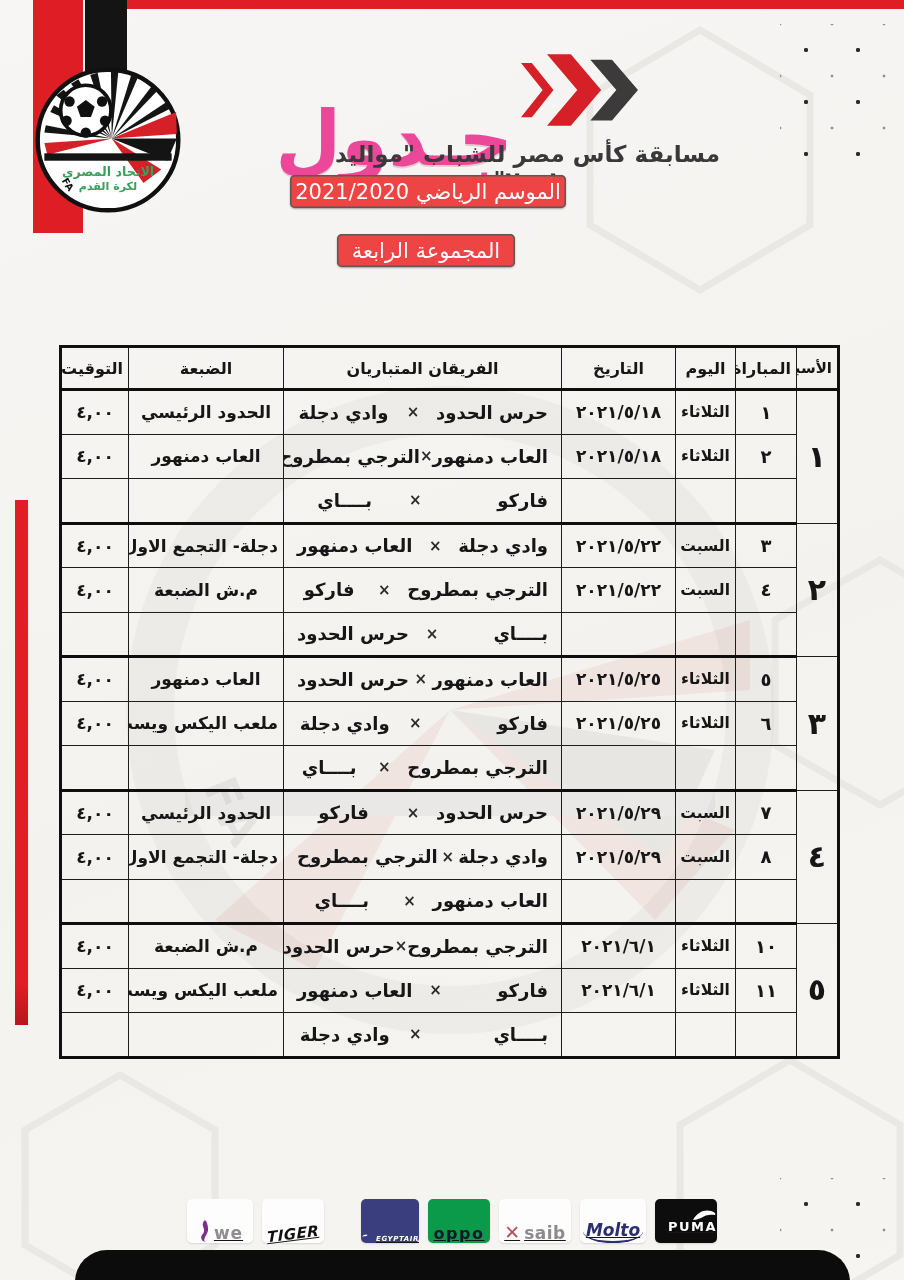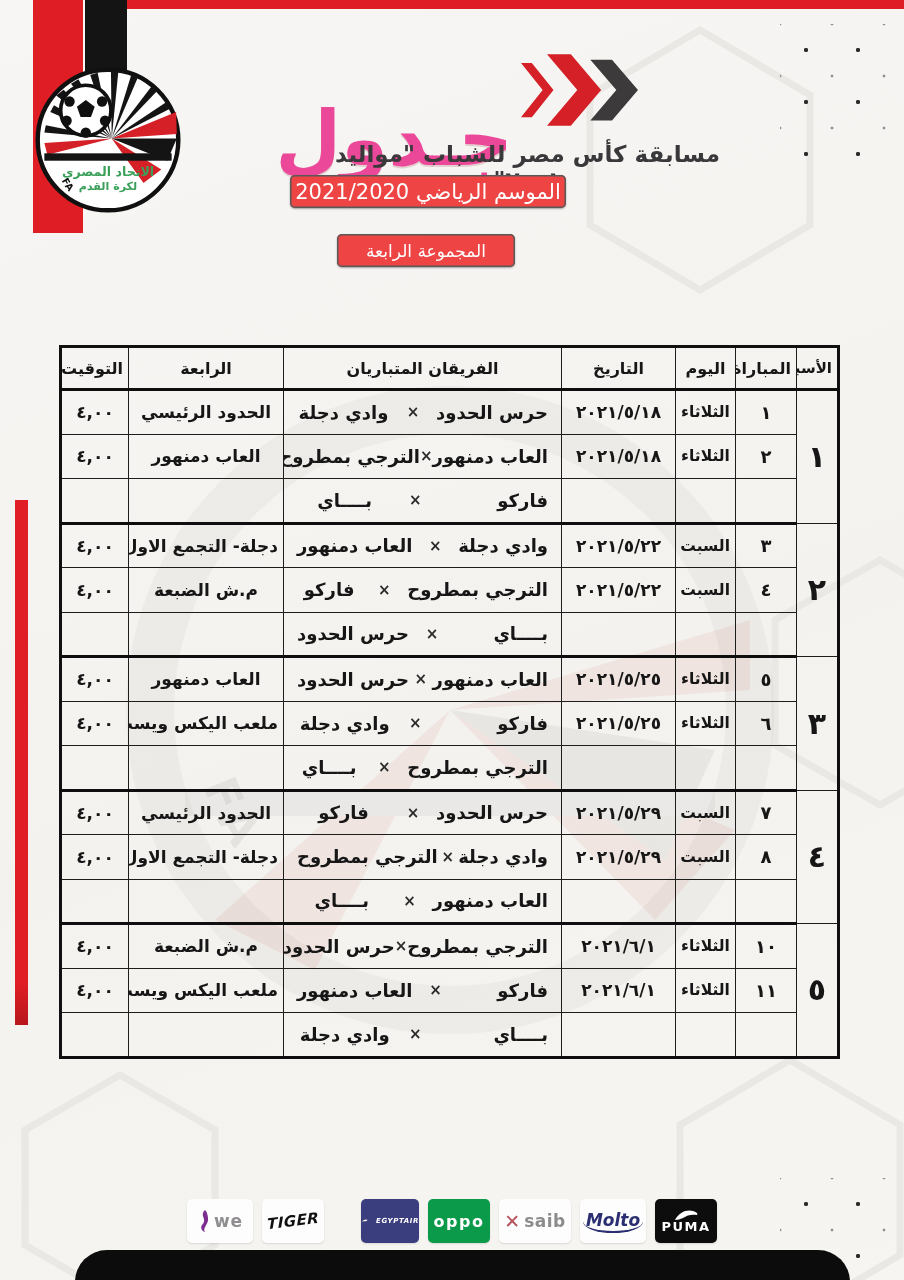--- a/index.html
+++ b/index.html
@@ -32,21 +32,21 @@
   .title{left:288px;top:40px;width:225px;height:100px;z-index:4;
     font-size:76px;font-weight:900;color:#ec4899;text-align:center;line-height:96px;
     text-shadow:0 2px 0 rgba(120,0,0,.15);}
   .arrows{left:520px;top:50px;width:132px;height:78px;z-index:4;}
   .subtitle{left:330px;top:141px;width:395px;z-index:4;text-align:center;
     font-size:23px;font-weight:800;color:#39383a;}
   .badge{z-index:4;background:#ef4444;color:#fff;font-weight:400;
     display:flex;align-items:center;justify-content:center;
     border-radius:5px;box-shadow:0 1px 2px rgba(0,0,0,.35), inset 0 0 0 1.5px #5a5859;}
   .badge-season{left:290px;top:175px;width:276px;height:33px;font-size:21px;}
-  .badge-group{left:337px;top:234px;width:178px;height:33px;font-size:17px;}
+  .badge-group{left:337px;top:234px;width:178px;height:33px;font-size:21px;}
   
   .watermark{left:95px;top:360px;width:710px;height:710px;z-index:0;pointer-events:none;}
   
   .table-wrap{left:62px;top:345px;width:778px;z-index:2;}
   table{border-collapse:collapse;width:778px;height:710px;table-layout:fixed;
     border:3px solid #101010;background:transparent;direction:rtl;}
   th,td{border:1.6px solid #1d1d1d;padding:1px 5px;text-align:center;vertical-align:middle;
     overflow:hidden;white-space:nowrap;}
   thead tr{height:43px;}
   tbody tr{height:44.5px;}
@@ -60,32 +60,32 @@
   td.c-time{font-size:17px;}
   td.c-venue{font-size:17px;}
   .teams{display:flex;align-items:center;width:100%;padding:0 8px;box-sizing:border-box;}
   .teams .ta{flex:1.15;text-align:right;}
   .teams .vs{width:46px;text-align:center;font-size:15px;color:#2a2a2a;font-weight:700;}
   .teams .tb{flex:1;text-align:center;}
   tr.group-end td{border-bottom:3.5px solid #0e0e0e;}
   
   .sponsors{left:0;top:1197px;width:904px;height:48px;z-index:5;
     display:flex;justify-content:center;align-items:center;gap:9px;direction:ltr;}
-  .sp{height:44px;border-radius:5px;display:flex;align-items:center;justify-content:center;
-    gap:4px;box-shadow:0 1px 2px rgba(0,0,0,.12);}
+  .sp{height:44px;border-radius:5px;display:flex;align-items:flex-end;justify-content:center;
+    gap:4px;box-shadow:0 1px 2px rgba(0,0,0,.12);text-decoration:underline;}
   .sp-white{background:#fdfdfd;}
   .sp-we{width:66px;}
   .sp-we .we-txt{font-size:17px;color:#8f8d90;font-weight:700;letter-spacing:1px;}
   .sp-tiger{width:62px;}
   .sp-tiger .tiger-txt{font-size:15px;font-weight:900;font-style:italic;color:#101010;
     transform:rotate(-7deg) skewX(-6deg);text-shadow:1px 1px 0 #fff,-1px -1px 0 #fff;letter-spacing:.5px;}
   .sp-egyptair{width:58px;background:#3b3e7e;flex-direction:row;gap:8px;margin-left:28px;}
   .sp-egyptair .ea-txt{font-size:7px;color:#fff;font-weight:800;letter-spacing:.6px;font-style:italic;}
   .sp-oppo{width:62px;background:#0a9a4a;}
-  .sp-oppo .oppo-txt{font-size:16px;color:#ffffff;font-weight:800;letter-spacing:1.5px;}
+  .sp-oppo .oppo-txt{font-size:16px;color:#0f172a;font-weight:800;letter-spacing:1.5px;}
   .sp-saib{width:72px;}
   .sp-saib .saib-x{font-size:19px;font-weight:900;color:#b5525c;}
   .sp-saib .saib-txt{font-size:17px;color:#8c8c8c;font-weight:600;letter-spacing:.5px;}
   .sp-molto{width:66px;}
   .sp-molto .molto-txt{font-size:17px;color:#2b2e70;font-weight:900;font-style:italic;
     border-bottom:2px solid #2b2e70;border-radius:0 0 60% 60%;padding:0 3px 1px;}
   .sp-puma{width:62px;background:#0d0d0d;flex-direction:column;gap:0;}
   .sp-puma .puma-txt{font-size:13px;color:#fff;font-weight:900;letter-spacing:1.5px;line-height:12px;}
 </style>
 </head>
@@ -184,21 +184,21 @@
         <col style="width:155px">
         <col style="width:68px">
     </colgroup>
     <thead>
       <tr>
         <th class="h-week">الأسبوع</th>
         <th>المباراة</th>
         <th class="h-day">اليوم</th>
         <th>التاريخ</th>
         <th>الفريقان المتباريان</th>
-        <th>الرابعة</th>
+        <th>الضبعة</th>
         <th>التوقيت</th>
       </tr>
     </thead>
     <tbody id="schedule-body">
         <tr>
           <td class="c-week" rowspan="3">١</td>
           <td class="c-match">١</td>
           <td class="c-day">الثلاثاء</td>
           <td class="c-date">٢٠٢١/٥/١٨</td>
           <td class="c-teams">

